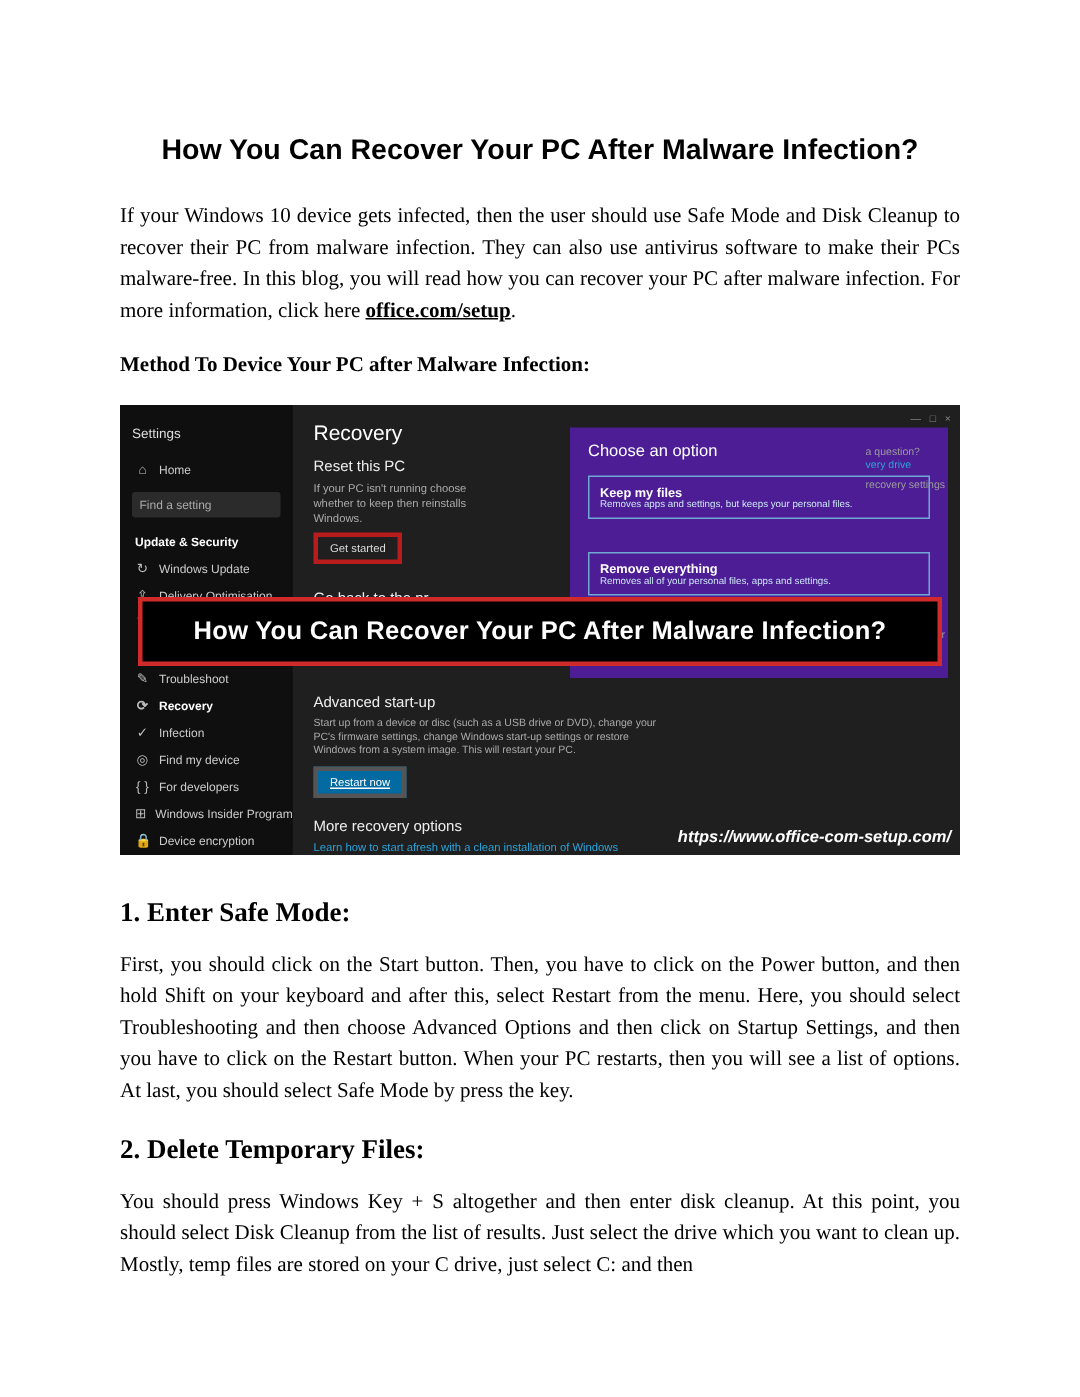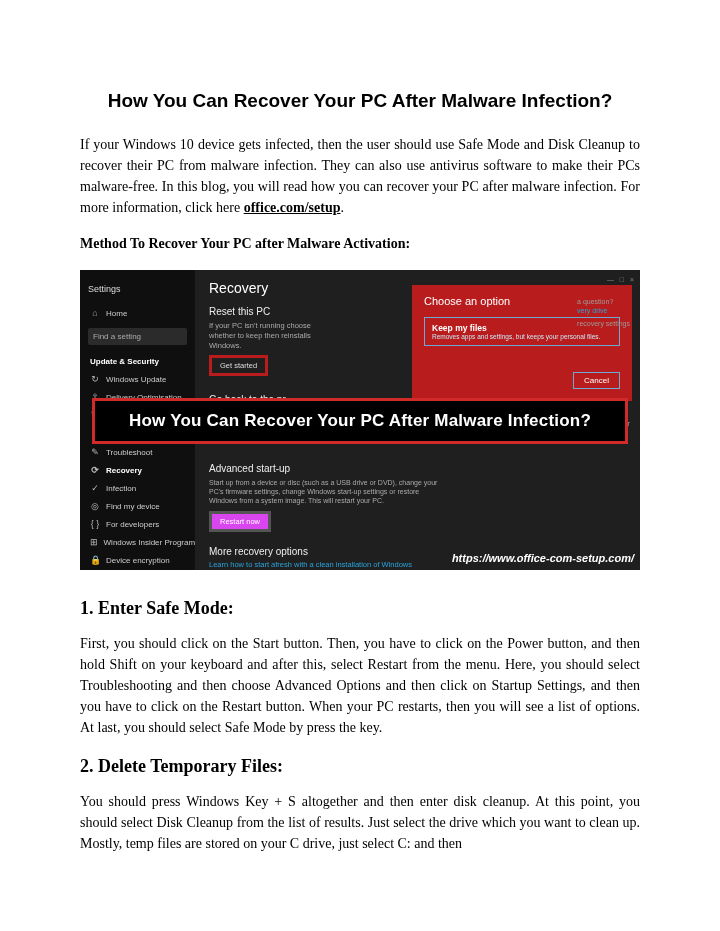--- a/index.html
+++ b/index.html
@@ -114,27 +114,27 @@
   }
   .shot .btn {
     display: inline-block;
     border: 3px solid #b91c1c;
     padding: 3px 8px;
     font-size: 7.5px;
     color: #ddd;
     margin-top: 5px;
     background: transparent;
   }
-  .shot .btn.grey { background: #d946ef; border-color: #555; color: #fff; }
+  .shot .btn.grey { background: #0369a1; border-color: #555; color: #fff; text-decoration: underline; }
   .shot .dlg {
     position: absolute;
     top: 15px;
     right: 8px;
-    width: 220px;
-    background: #b91c1c;
+    width: 252px;
+    background: #4c1d95;
     color: #fff;
     padding: 10px 12px 12px 12px;
     box-sizing: border-box;
   }
   .shot .dlg .title {
     font-size: 11px;
     font-weight: 300;
     margin-bottom: 10px;
   }
   .shot .dlg .opt {
@@ -206,21 +206,21 @@
 </head>
 <body>
 
 <div class="page">
   <h1>How You Can Recover Your PC After Malware Infection?</h1>
 
   <p class="intro">
     <span>If your Windows 10 device gets infected, then the user should use Safe Mode and Disk Cleanup to recover their PC from malware infection. They can also use antivirus software to make their PCs malware-free. In this blog, you will read how you can recover your PC after malware infection. For more information, click here </span><a href="#">office.com/setup</a><span>.</span>
   </p>
 
-  <div class="section-h">Method To Recover Your PC after Malware Activation:</div>
+  <div class="section-h">Method To Device Your PC after Malware Infection:</div>
 
   <div class="shot">
     <div class="leftcol">
       <div class="settings">Settings</div>
       <div class="nav">
         <span class="ic">⌂</span>
         <span>Home</span>
       </div>
       <div class="find">Find a setting</div>
       <div class="nav sel">Update &amp; Security</div>
@@ -286,20 +286,24 @@
       <div class="btn grey">Restart now</div>
 
       <div class="more">More recovery options</div>
       <div class="morelink">Learn how to start afresh with a clean installation of Windows</div>
 
       <div class="dlg">
         <div class="title">Choose an option</div>
         <div class="opt">
           <div class="ot">Keep my files</div>
           <div class="od">Removes apps and settings, but keeps your personal files.</div>
+        </div>
+        <div class="opt">
+          <div class="ot">Remove everything</div>
+          <div class="od">Removes all of your personal files, apps and settings.</div>
         </div>
         <div class="cancel">Cancel</div>
         <div style="clear:both"></div>
       </div>
 
       <div style="position:absolute; right:10px; top:28px; font-size:7px; color:#9c9c9c; text-align:left;">
         <div>a question?</div>
         <div style="color:#2aa3da; margin-top:2px">very drive</div>
         <div style="margin-top:6px">recovery settings</div>
       </div>

